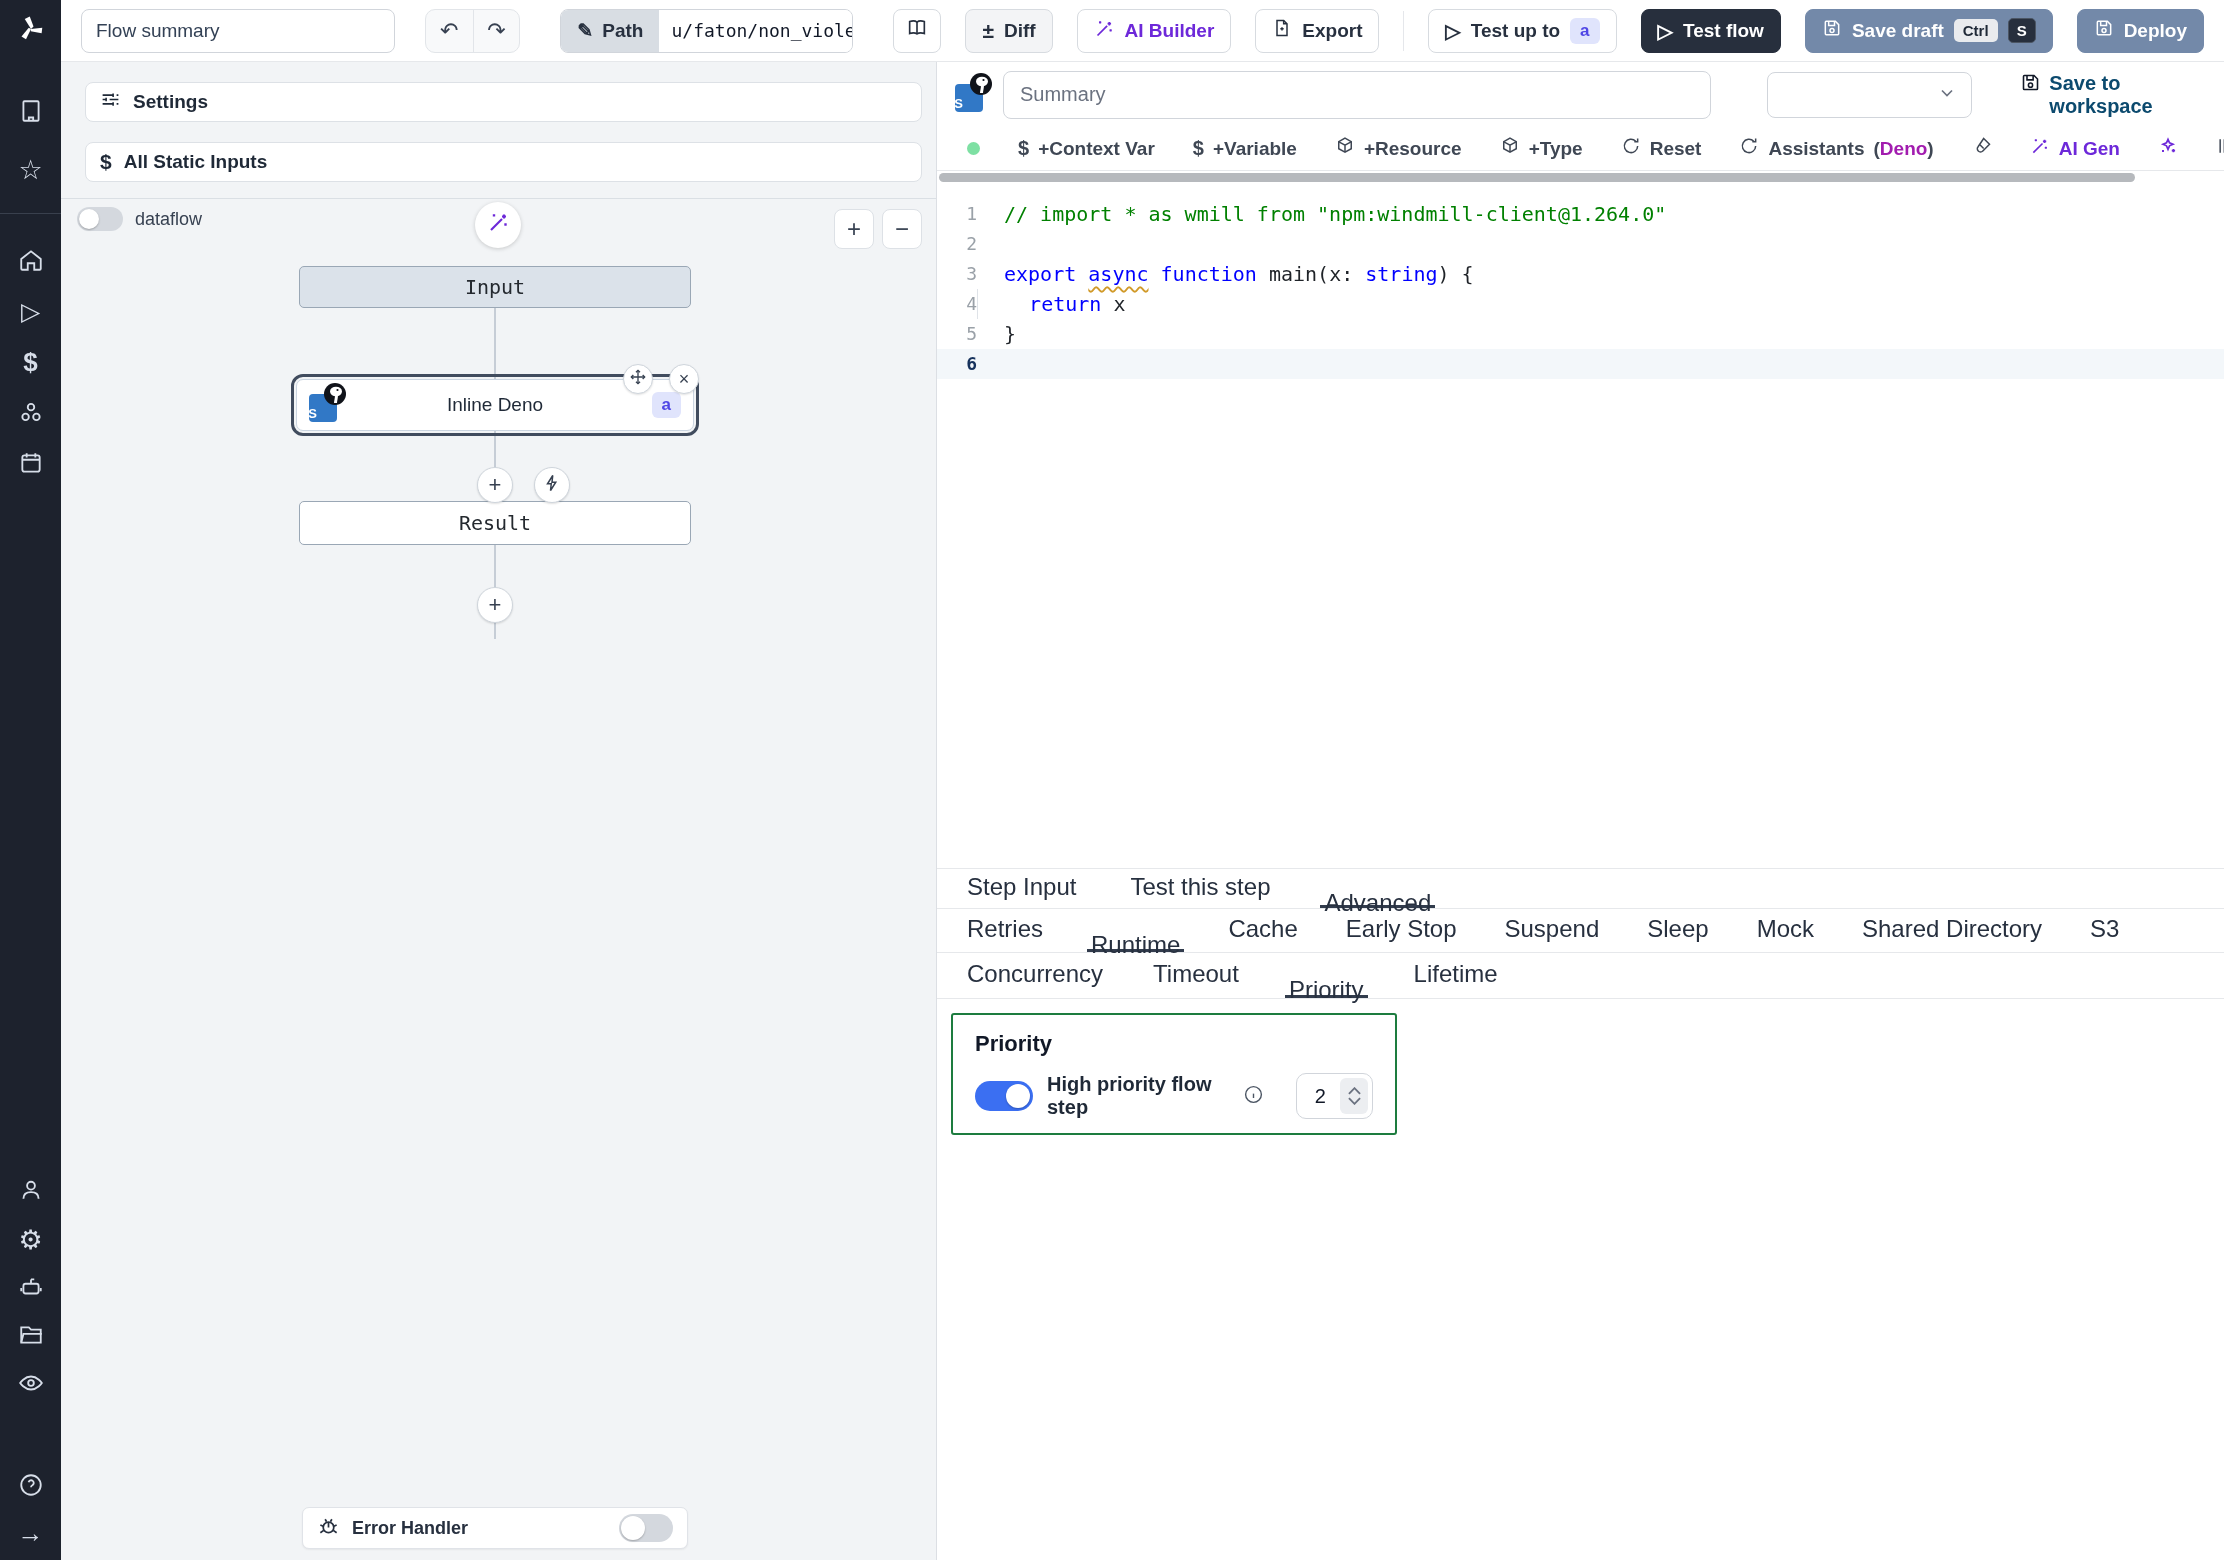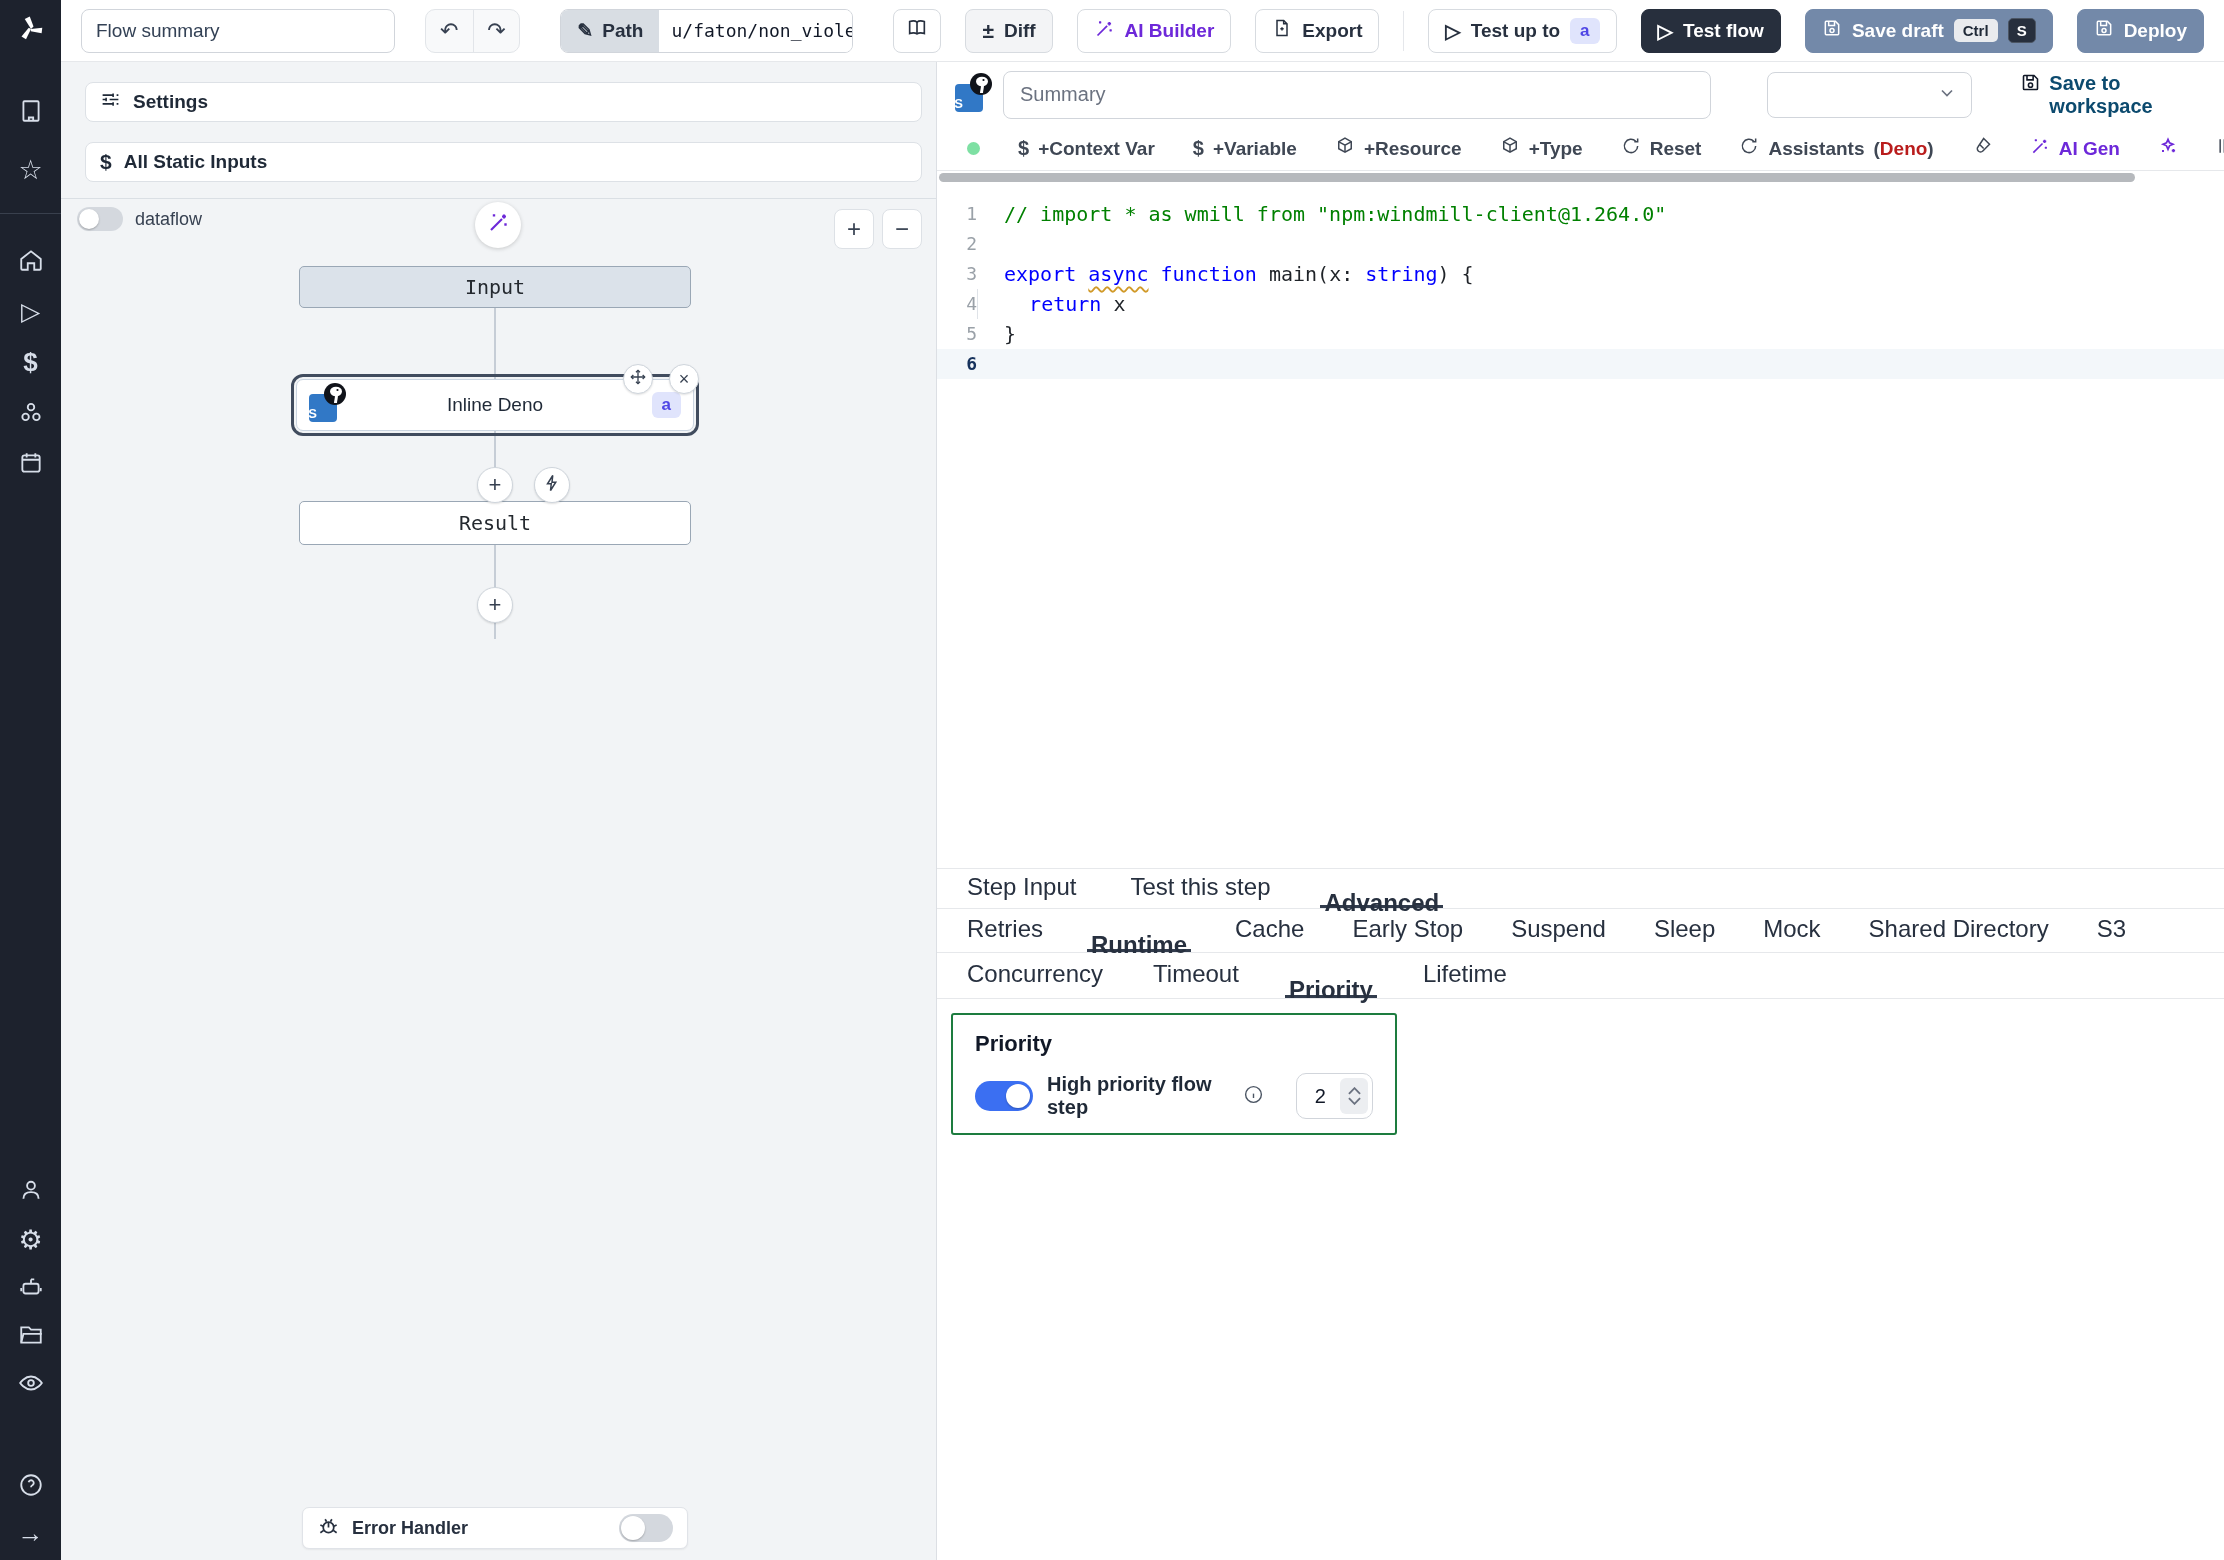--- a/index.html
+++ b/index.html
@@ -80,21 +80,21 @@
     color:#111827; font-family:"Liberation Sans",sans-serif; outline:none;}
   .summary-input::placeholder { color:#6b7280; }
   .sp-select { margin-left:42px; width:210px; height:46px; border:1px solid #d1d5db; border-radius:8px; display:flex;
     align-items:center; justify-content:flex-end; padding:0 14px; cursor:pointer;}
   .savews { display:flex; align-items:flex-start; gap:8px; margin-left:34px; font-size:20px; font-weight:700; color:#0c4a6e; cursor:pointer;}
   .sp-toolbar { position:absolute; left:0; top:65px; width:100%; height:44px; display:flex; align-items:center; gap:38px;
     padding-left:30px; border-bottom:1px solid #e6e8eb; font-size:19px; font-weight:600; color:#3f4754; white-space:nowrap; overflow:hidden;}
   .titem { display:flex; align-items:center; gap:9px; cursor:pointer; flex:none;}
   .titem svg { stroke:#3f4754; fill:none; stroke-width:1.8; }
   .gdot { width:13px; height:13px; border-radius:50%; background:#7ee0a3; flex:none;}
-  .green { color:#b91c1c; }
+  .green { color:#a21caf; }
   .purple { color:#6d28d9; }
   .titem.purple svg { stroke:#6d28d9; }
 
   
   .editor { position:absolute; left:0; top:109px; width:100%; height:697px; background:#fff; }
   .hscroll { position:absolute; left:2px; top:2px; width:1196px; height:9px; background:#b6b9bd; border-radius:5px;}
   .lines { position:absolute; left:0; top:28px; width:100%; }
   .eline { display:flex; height:30px; line-height:30px; font-family:"DejaVu Sans Mono",monospace; font-size:20px;}
   .eline .ln { width:40px; text-align:right; color:#9aa1a8; font-size:18px; flex:none;}
   .eline .code { padding-left:27px; white-space:pre; color:#1f2328; position:relative;}
@@ -106,21 +106,21 @@
     text-decoration-thickness:2px; text-underline-offset:5px; }
   .guide { border-left:1px solid #dfe3e8; }
 
   
   .tabrow { position:absolute; left:0; width:100%; display:flex; align-items:stretch; gap:46px; padding-left:26px;
     border-bottom:1px solid #e6e8eb; font-size:24px; color:#27303f; }
   .tabrow1 { top:806px; height:41px; border-top:1px solid #e6e8eb; }
   .tabrow2 { top:847px; height:44px; }
   .tabrow3 { top:891px; height:46px; }
   .tab { display:flex; align-items:center; padding:0 4px; border-bottom:3px solid transparent; cursor:pointer; white-space:nowrap;}
-  .tab.active { border-bottom-color:#323c4d; font-weight:700;margin-top:31px; }
+  .tab.active { border-bottom-color:#323c4d; font-weight:400;margin-top:31px; }
 
   
   .priority-box { position:absolute; left:14px; top:951px; width:446px; height:122px; background:#fff;
     border:2px solid #1d7c3f; border-radius:3px; padding:16px 22px; }
   .priority-box h3 { font-size:22px; font-weight:700; color:#111827; }
   .prow { display:flex; align-items:center; margin-top:16px; gap:14px; }
   .plabel2 { font-size:20px; font-weight:600; color:#1f2937; }
   .numinput { display:flex; align-items:center; margin-left:18px; width:88px; height:46px; border:1px solid #d1d5db;
     border-radius:10px; padding:4px; }
   .numval { flex:1; text-align:center; font-size:20px; color:#111827; }

